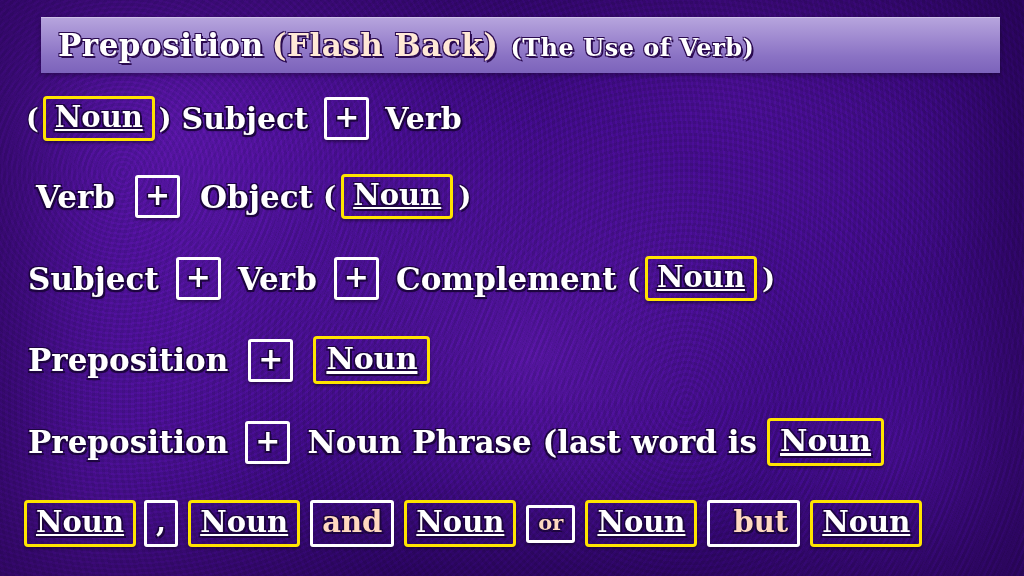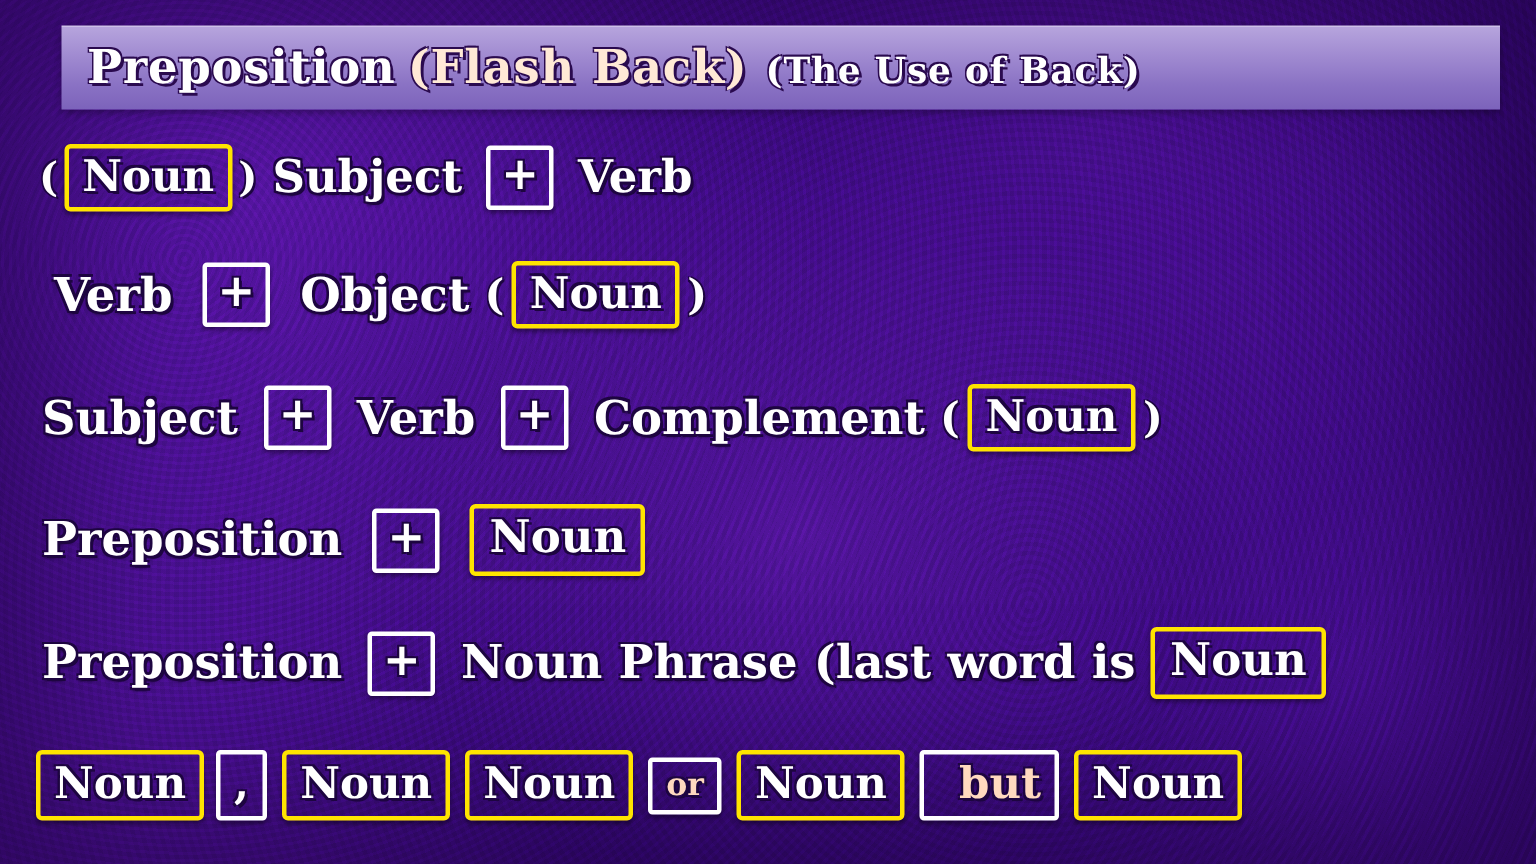--- a/index.html
+++ b/index.html
@@ -120,20 +120,21 @@
     border-radius: 4px;
     background: transparent;
     color: #ffffff;
     font-weight: bold;
     text-shadow:
       2px 2px 0 #1d0540,
       -1.5px -1.5px 0 #1d0540,
       1.5px -1.5px 0 #1d0540,
       -1.5px 1.5px 0 #1d0540;
     box-shadow: 0 2px 3px rgba(0,0,0,0.4);
+    text-decoration: underline;
   }
   
   .boxw {
     display: inline-flex;
     align-items: center;
     justify-content: center;
     border: 3px solid #ffffff;
     border-radius: 3px;
     background: transparent;
     color: #ffffff;
@@ -154,21 +155,21 @@
   }
 </style>
 </head>
 <body>
 
 <div id="slide">
   <div class="content">
 
     <div class="title-bar">
       <div class="title-text">
-        <span class="t-eval">Preposition</span><span class="t-flash">(Flash Back)</span><span class="t-use">(The Use of Back)</span>
+        <span class="t-eval">Preposition</span><span class="t-flash">(Flash Back)</span><span class="t-use">(The Use of Verb)</span>
       </div>
     </div>
 
     <div class="line" style="left:26px; top:96px; font-size:30px;">
       <span class="paren" style="font-size:27px; margin-right:4px;">(</span>
       <span class="boxn" style="font-size:29px; padding:1px 9px 4px 9px;">Noun</span>
       <span class="paren" style="font-size:27px; margin-left:4px; margin-right:10px;">)</span>
       <span class="w">Subject</span>
       <span class="boxw plus" style="margin:0 16px; padding:2px 7px 5px 7px;">+</span>
       <span class="w">Verb</span>
@@ -204,20 +205,21 @@
       <span class="w">Preposition</span>
       <span class="boxw plus" style="margin:0 17px; padding:2px 7px 5px 7px;">+</span>
       <span class="w">Noun Phrase (last word is</span>
       <span class="boxn" style="font-size:30px; padding:2px 10px 5px 10px; margin-left:10px;">Noun</span>
     </div>
 
     <div class="line" style="left:24px; top:500px; font-size:30px;">
       <span class="boxn" style="font-size:29px; padding:2px 9px 5px 9px;">Noun</span>
       <span class="boxw" style="font-size:29px; padding:2px 9px 5px 9px; margin-left:8px;">,</span>
       <span class="boxn" style="font-size:29px; padding:2px 9px 5px 9px; margin-left:10px;">Noun</span>
+      <span class="boxw peach" style="font-size:29px; padding:2px 9px 5px 9px; margin-left:10px;">and</span>
       <span class="boxn" style="font-size:29px; padding:2px 9px 5px 9px; margin-left:10px;">Noun</span>
       <span class="boxw peach" style="font-size:21px; padding:2px 9px 5px 9px; margin-left:10px;">or</span>
       <span class="boxn" style="font-size:29px; padding:2px 9px 5px 9px; margin-left:10px;">Noun</span>
       <span class="boxw peach" style="font-size:29px; padding:2px 9px 5px 23px; margin-left:10px;">but</span>
       <span class="boxn" style="font-size:29px; padding:2px 9px 5px 9px; margin-left:10px;">Noun</span>
     </div>
 
   </div>
 </div>
 

